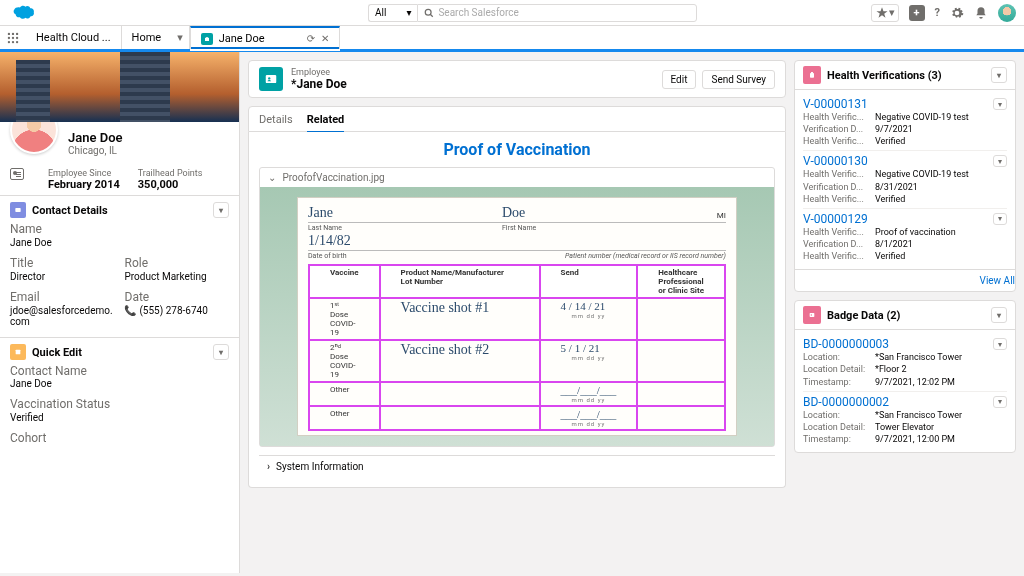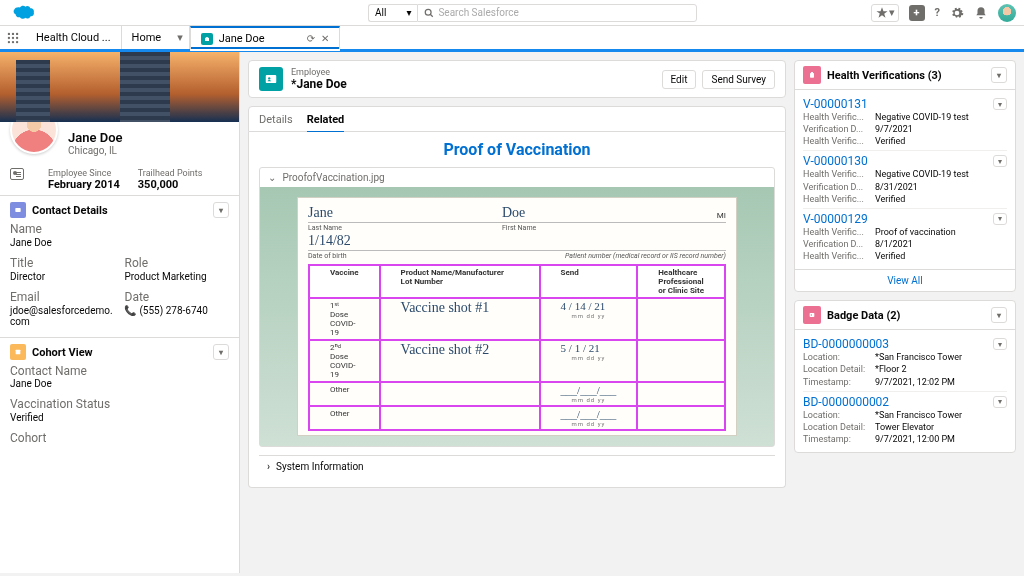--- a/index.html
+++ b/index.html
@@ -104,21 +104,21 @@
   .card .chead .sqicon{width:18px;height:18px}
   .card .body{padding:4px 8px}
   .rlitem{padding:3px 0;border-bottom:1px solid #f1efed}
   .rlitem:last-child{border-bottom:none}
   .rlitem .hdr{display:flex;align-items:center}
   .rlitem .hdr a{font-size:12px;font-weight:400}
   .rlitem .hdr .chevsm{margin-left:auto;color:var(--muted);font-size:8px;border:1px solid var(--border);border-radius:3px;width:14px;height:12px;display:flex;align-items:center;justify-content:center}
   .kv2{display:flex;font-size:9px;color:var(--muted);line-height:1.35}
   .kv2 .k{width:72px;overflow:hidden;text-overflow:ellipsis;white-space:nowrap}
   .kv2 .v{color:var(--text);flex:1}
-  .viewall{text-align:center;padding:5px 0;font-size:10px;color:var(--link);border-top:1px solid var(--border)}
+  .viewall{text-align:right;padding:5px 0;font-size:10px;color:var(--link);border-top:1px solid var(--border)}
 
   .idicon{width:14px;height:12px;border:1px solid var(--muted);border-radius:2px;display:inline-block;position:relative;margin-right:6px}
   .idicon::before{content:"";position:absolute;left:2px;top:2px;width:4px;height:4px;border-radius:50%;background:var(--muted)}
   .idicon::after{content:"";position:absolute;right:2px;top:2.5px;width:5px;height:1px;background:var(--muted);box-shadow:0 2px 0 var(--muted),0 4px 0 var(--muted)}
 
   svg{display:block}
 </style>
 </head>
 <body>
 
@@ -247,21 +247,21 @@
       </div>
     </div>
 
     <div class="section">
       <div class="shead">
         <span class="sqicon" style="background:#fcb95b">
             <svg viewBox="0 0 24 24" fill="#fff">
               <rect x="5" y="5" width="14" height="14" rx="2"></rect>
             </svg>
           </span>
-        <span>Cohort View</span>
+        <span>Quick Edit</span>
         <span class="chevbtn">▾</span>
       </div>
       <div class="field"><div class="flabel">Contact Name</div><a href="#" class="fval">Jane Doe</a></div>
       <div class="field">
           <div class="flabel">Vaccination Status</div>
           <div class="fval">Verified</div>
         </div>
       <div class="field">
           <div class="flabel">Cohort</div>
         </div>

